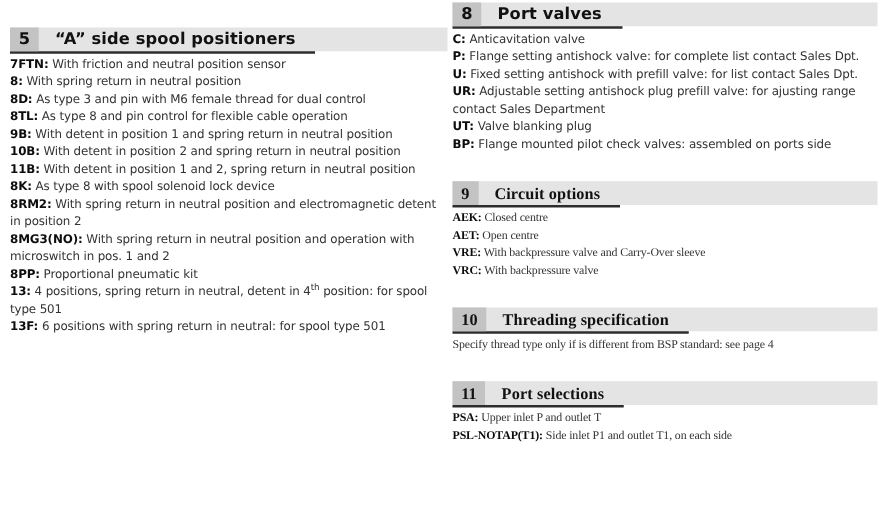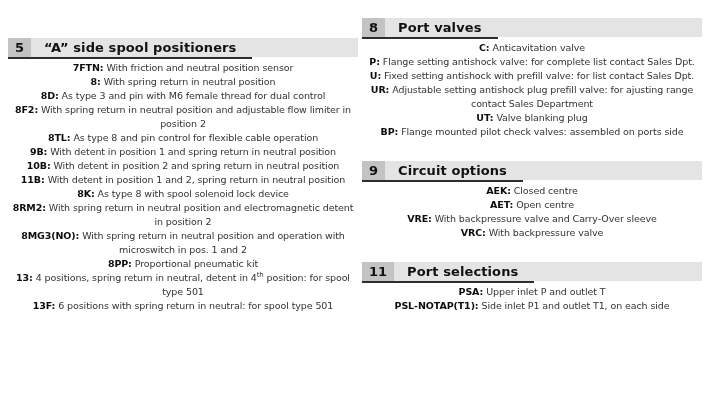--- a/index.html
+++ b/index.html
@@ -13,26 +13,25 @@
   }
   .page {
     position: relative;
     width: 704px;
     height: 417px;
     background: #ffffff;
   }
   .col {
     position: absolute;
     top: 0;
-    margin-top: 16px;
   }
   .col-left  { left: 8px;   top: 22px; width: 350px; }
   .col-right { left: 362px; top: 2px;  width: 340px; }
 
-  .sec + .sec { margin-top: 22px; }
+  .sec + .sec { margin-top: 22px; font-family: Liberation Serif, serif; }
 
   .sec-header {
     background: #e4e4e4;
     height: 19px;
     white-space: nowrap;
     line-height: 19px;
   }
   .hdr-inner {
     display: inline-block;
     height: 19px;
@@ -63,21 +62,20 @@
   }
   .sec-body {
     padding-top: 4px;
   }
   .item, .sec-text {
     margin: 0;
     font-size: 9.5px;
     letter-spacing: -0.1px;
     line-height: 14px;
     color: #333333;
-    text-align: center;
   }
   .code {
     font-weight: bold;
     color: #0d0d0d;
   }
   sup {
     font-size: 7px;
     line-height: 0;
   }
 </style>
@@ -85,21 +83,20 @@
 <body>
 
 <div class="page">
   <div class="col col-left">
       <div class="sec">
         <div class="sec-header"><span class="hdr-inner"><span class="sec-num">5</span><span class="sec-title">“A” side spool positioners</span></span></div>
         <div class="sec-body">
           <p class="item"><span class="code">7FTN:</span> <span class="desc">With friction and neutral position sensor</span></p>
           <p class="item"><span class="code">8:</span> <span class="desc">With spring return in neutral position</span></p>
           <p class="item"><span class="code">8D:</span> <span class="desc">As type 3 and pin with M6 female thread for dual control</span></p>
-          <p class="item"><span class="code">8F2:</span> <span class="desc">With spring return in neutral position and adjustable flow limiter in position 2</span></p>
           <p class="item"><span class="code">8TL:</span> <span class="desc">As type 8 and pin control for flexible cable operation</span></p>
           <p class="item"><span class="code">9B:</span> <span class="desc">With detent in position 1 and spring return in neutral position</span></p>
           <p class="item"><span class="code">10B:</span> <span class="desc">With detent in position 2 and spring return in neutral position</span></p>
           <p class="item"><span class="code">11B:</span> <span class="desc">With detent in position 1 and 2, spring return in neutral position</span></p>
           <p class="item"><span class="code">8K:</span> <span class="desc">As type 8 with spool solenoid lock device</span></p>
           <p class="item"><span class="code">8RM2:</span> <span class="desc">With spring return in neutral position and electromagnetic detent in position 2</span></p>
           <p class="item"><span class="code">8MG3(NO):</span> <span class="desc">With spring return in neutral position and operation with microswitch in pos. 1 and 2</span></p>
           <p class="item"><span class="code">8PP:</span> <span class="desc">Proportional pneumatic kit</span></p>
           <p class="item"><span class="code">13:</span> <span class="desc">4 positions, spring return in neutral, detent in 4<sup>th</sup> position: for spool type 501</span></p>
           <p class="item"><span class="code">13F:</span> <span class="desc">6 positions with spring return in neutral: for spool type 501</span></p>
@@ -121,20 +118,26 @@
       <div class="sec">
         <div class="sec-header"><span class="hdr-inner"><span class="sec-num">9</span><span class="sec-title">Circuit options</span></span></div>
         <div class="sec-body">
           <p class="item"><span class="code">AEK:</span> <span class="desc">Closed centre</span></p>
           <p class="item"><span class="code">AET:</span> <span class="desc">Open centre</span></p>
           <p class="item"><span class="code">VRE:</span> <span class="desc">With backpressure valve and Carry-Over sleeve</span></p>
           <p class="item"><span class="code">VRC:</span> <span class="desc">With backpressure valve</span></p>
         </div>
       </div>
       <div class="sec">
+        <div class="sec-header"><span class="hdr-inner"><span class="sec-num">10</span><span class="sec-title">Threading specification</span></span></div>
+        <div class="sec-body">
+          <p class="sec-text">Specify thread type only if is different from BSP standard: see page 4</p>
+        </div>
+      </div>
+      <div class="sec">
         <div class="sec-header"><span class="hdr-inner"><span class="sec-num">11</span><span class="sec-title">Port selections</span></span></div>
         <div class="sec-body">
           <p class="item"><span class="code">PSA:</span> <span class="desc">Upper inlet P and outlet T</span></p>
           <p class="item"><span class="code">PSL-NOTAP(T1):</span> <span class="desc">Side inlet P1 and outlet T1, on each side</span></p>
         </div>
       </div>
     </div>
 </div>
 
 </body></html>

